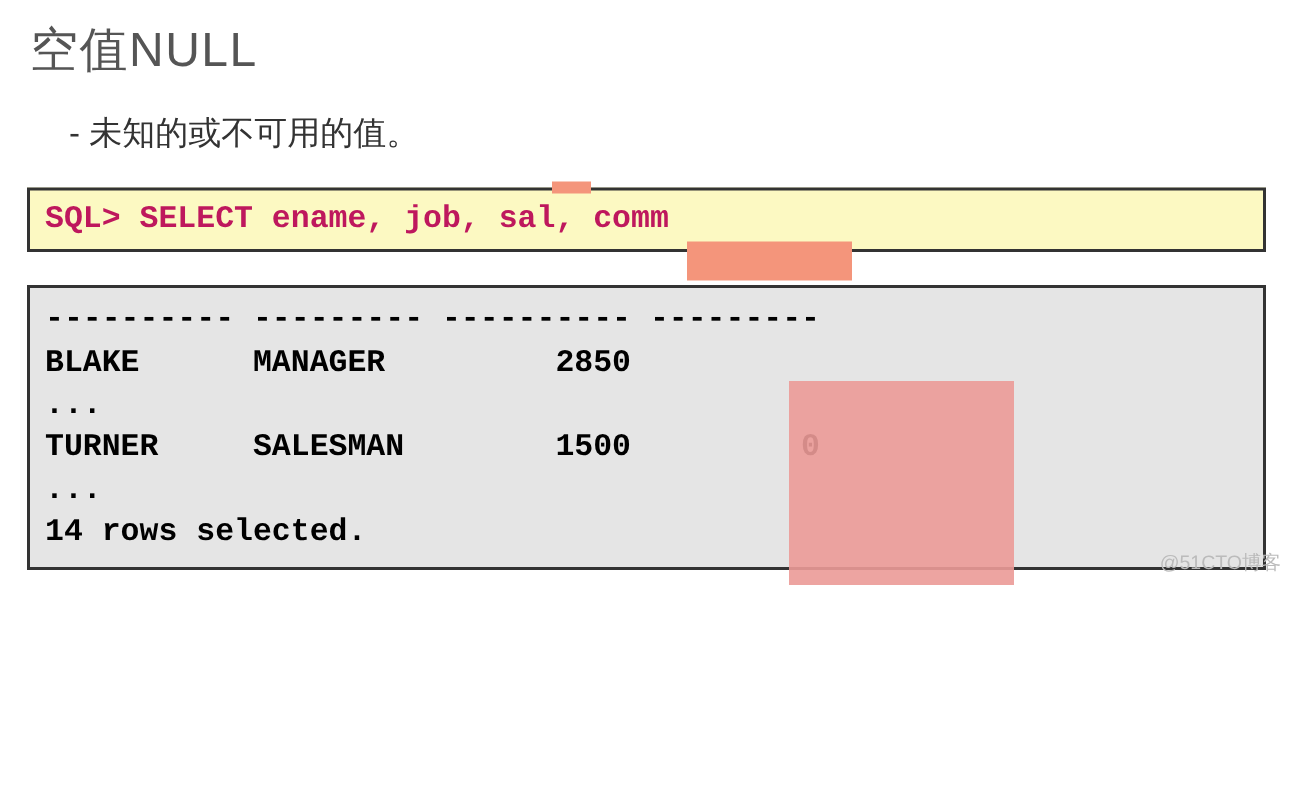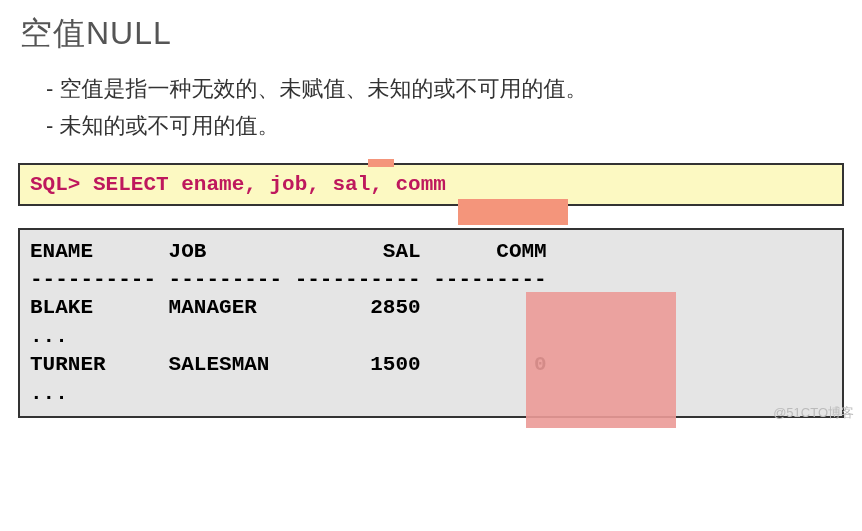--- a/index.html
+++ b/index.html
@@ -16,33 +16,32 @@
     .out-line { white-space:pre; line-height:1.35;}
     .out-hl { position:absolute; background:#eb9a97; opacity:0.9; }
     .watermark { position:absolute; right:8px; bottom:6px; color:#bbb; font-size:13px;text-align:right;}
   </style>
 </head>
 <body>
 
 <div class="title">空值NULL</div>
 
 <div class="bullets">
-  <div class="bullet">空值是指一种无效的、未赋值、未知的或不可用的值。</div>
   <div class="bullet">未知的或不可用的值。</div>
 </div>
 
 <div class="sql-box">
   <div class="sql-tab"></div>
   <div class="sql-hl" style="left:438px; top:34px; width:110px; height:26px;"></div>
   <div class="sql-line">SQL&gt; SELECT ename, job, sal, comm</div>
 </div>
 
 <div class="out-box">
   <div class="out-hl" style="left:506px; top:62px; width:150px; height:176px;"></div>
-  <div class="out-line">ENAME      JOB              SAL      COMM</div>
   <div class="out-line">---------- --------- ---------- ---------</div>
   <div class="out-line">BLAKE      MANAGER         2850</div>
   <div class="out-line">...</div>
   <div class="out-line">TURNER     SALESMAN        1500         0</div>
   <div class="out-line">...</div>
+  <div class="out-line">14 rows selected.</div>
 </div>
 
 <div class="watermark">@51CTO博客</div>
 
 </body></html>

